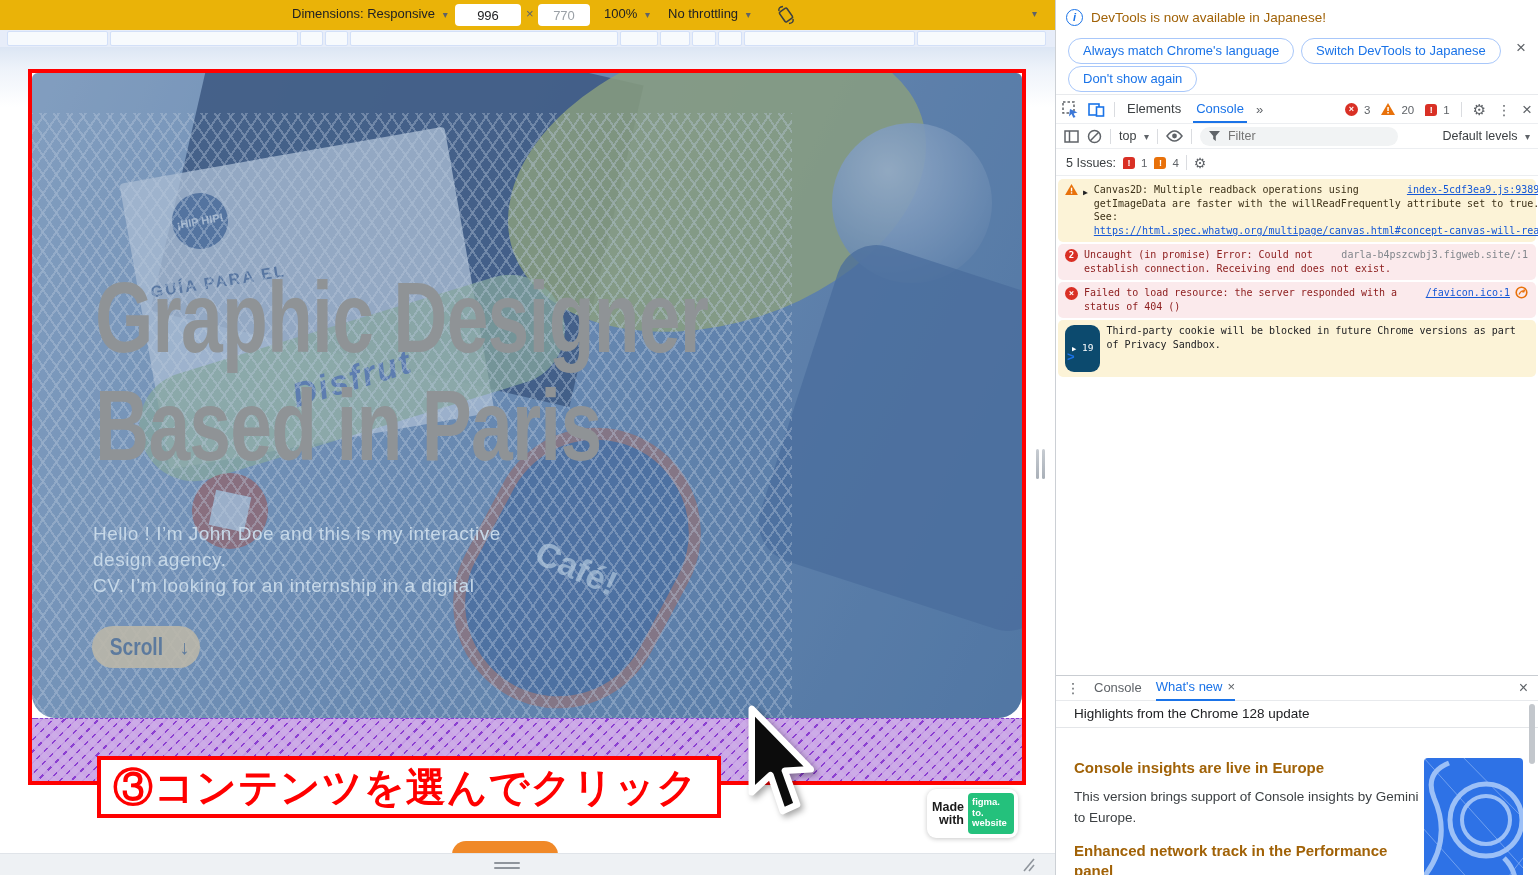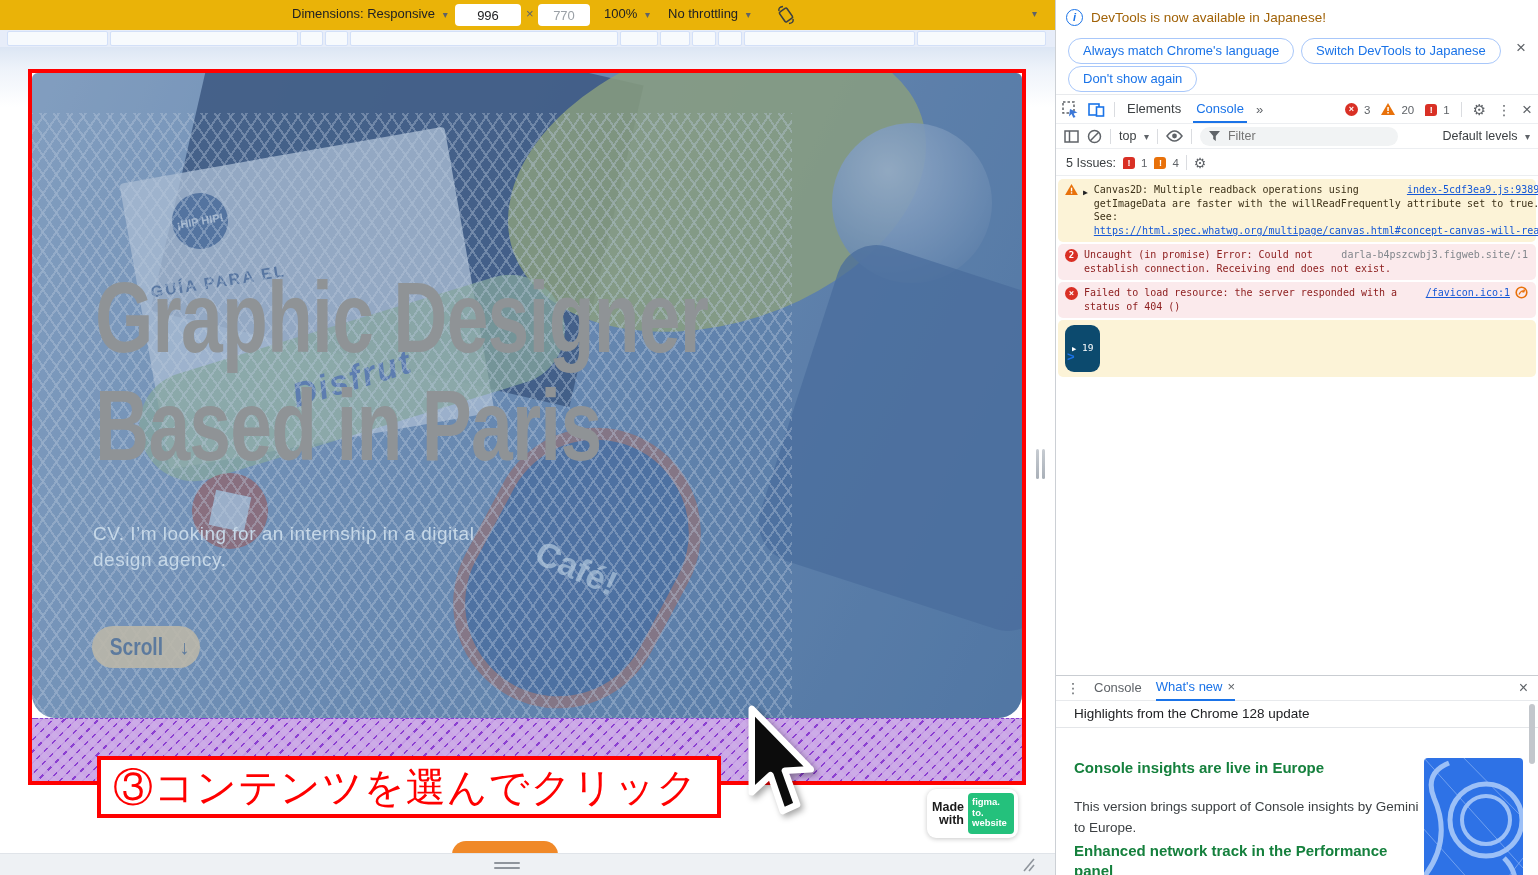--- a/index.html
+++ b/index.html
@@ -66,21 +66,21 @@
         repeating-linear-gradient(135deg, #8b3fd1 0 1.6px, rgba(0,0,0,0) 1.6px 8px),
         #cba6e6;
       border-top:1px dashed #8b3fd1; border-bottom:1px dashed #8b3fd1; }
 
   
   .red-outline { position:absolute; left:28px; top:22px; width:998px; height:716px; border:4px solid #ff0000; z-index:20; pointer-events:none; }
 
   
   .annotation { position:absolute; left:97px; top:709px; width:624px; height:62px; background:#ffffff; border:4px solid #ff0000;
                 z-index:40; display:flex; align-items:center; padding-left:12px; }
-  .annotation span { color:#ff0000; font-size:40px; font-weight:normal; letter-spacing:1px; line-height:1; }
+  .annotation span { color:#ff0000; font-size:40px; font-weight:bold; letter-spacing:1px; line-height:1; }
 
   
   .cursor { position:absolute; left:746px; top:656px; z-index:50; filter:drop-shadow(3px 3px 3px rgba(0,0,0,.35)); }
 
   
   .made-badge { position:absolute; left:927px; top:742px; width:91px; height:49px; background:#fff; border-radius:9px;
                 box-shadow:0 1px 5px rgba(0,0,0,.22); z-index:30; display:flex; align-items:center; }
   .made-left { width:40px; text-align:right; font-size:12.5px; font-weight:bold; color:#1b1b1b; line-height:13px; padding-right:3px; }
   .made-green { width:46px; height:41px; margin-left:1px; background:#24c17c; border-radius:4px; color:#fff;
                 font-size:9.5px; font-weight:bold; line-height:10.5px; padding:4px 0 0 4px; }
@@ -156,21 +156,21 @@
   .prompt { position:absolute; left:11px; top:349px; color:#1a73e8; font-weight:bold; font-size:13px; }
 
   .drawer { position:absolute; left:0; top:675px; width:100%; height:200px; border-top:1px solid #c9cdd2; background:#fff; }
   .drawer-tabs { height:25px; display:flex; align-items:center; gap:14px; padding:0 10px; border-bottom:1px solid #e8eaed; }
   .dtab { font-size:13px; color:#5f6368; height:25px; line-height:24px; cursor:pointer; display:flex; align-items:center; gap:5px; }
   .dtab.active { color:#1a73e8; border-bottom:2px solid #1a73e8; }
   .dtab .tiny-x { font-size:13px; color:#5f6368; }
   .drawer-close { margin-left:auto; font-size:16px; color:#5f6368; cursor:pointer; }
   .wn-header { height:27px; line-height:26px; padding-left:18px; font-size:13.5px; color:#202124; border-bottom:1px solid #e4e6e9; }
   .wn-content { position:relative; height:148px; }
-  .wn-h { position:absolute; left:18px; font-size:15px; font-weight:bold; color:#15803d; width:345px; line-height:20px; cursor:pointer; }
+  .wn-h { position:absolute; left:18px; font-size:15px; font-weight:bold; color:#a16207; width:345px; line-height:20px; cursor:pointer; }
   .wn-p { position:absolute; left:18px; font-size:13.5px; color:#3c4043; width:345px; line-height:21px; }
   .wn-thumb { position:absolute; right:15px; top:30px; width:99px; height:150px; border-radius:4px; overflow:hidden; background:#2e72e6; }
   .wn-scroll { position:absolute; right:3px; top:28px; width:6px; height:60px; background:#c3c7cc; border-radius:3px; }
 </style>
 </head>
 <body>
 
 <div id="root">
 
   <div class="device-toolbar">
@@ -232,22 +232,23 @@
         </div>
       <div class="ph ph-red-dot"></div>
       <div class="ph ph-mesh"></div>
       <div class="hero-overlay"></div>
 
       <div class="hero-title">
         <div>Graphic Designer</div>
         <div>Based in Paris</div>
       </div>
       <div class="hero-intro">
+        <div>Hello ! I’m John Doe and this is my interactive</div>
+        <div>design agency.</div>
         <div>CV. I’m looking for an internship in a digital</div>
-        <div>design agency.</div>
       </div>
       <button class="scroll-btn">
         <span class="lbl">Scroll</span>
         <span class="arr">↓</span>
       </button>
     </div>
 
     <div class="highlight-band"></div>
     <div class="red-outline"></div>
 
@@ -457,39 +458,43 @@
         </span>
       </div>
 
       <div class="msg warn" style="color:#202124">
         <span class="msg-icons">
           <span class="repeat-pill">
             <span style="font-size:7px">▶</span>
             <span>19</span>
           </span>
         </span>
+        <span class="msg-body">
+          <div>Third-party cookie will be blocked in future Chrome versions as part</div>
+          <div>of Privacy Sandbox.</div>
+        </span>
       </div>
     </div>
 
     <div class="prompt">&gt;</div>
 
     <div class="drawer">
       <div class="drawer-tabs">
         <span class="icon-btn kebab">⋮</span>
         <span class="dtab">Console</span>
         <span class="dtab active">
           <span>What's new</span>
           <span class="tiny-x">×</span>
         </span>
         <span class="drawer-close">×</span>
       </div>
       <div class="wn-header">Highlights from the Chrome 128 update</div>
       <div class="wn-content">
         <div class="wn-h" style="top:30px">Console insights are live in Europe</div>
-        <div class="wn-p" style="top:68px">This version brings support of Console insights by Gemini to Europe.</div>
+        <div class="wn-p" style="top:58px">This version brings support of Console insights by Gemini to Europe.</div>
         <div class="wn-h" style="top:113px">Enhanced network track in the Performance panel</div>
         <div class="wn-thumb">
           <svg width="99" height="150" viewBox="0 0 99 150">
             <g stroke="#9cc0f7" fill="none">
               <line x1="-10" y1="60" x2="70" y2="150" stroke-width="1" opacity=".6"></line>
               <line x1="0" y1="0" x2="99" y2="110" stroke-width="1" opacity=".6"></line>
               <line x1="30" y1="-10" x2="99" y2="60" stroke-width="1" opacity=".6"></line>
               <line x1="60" y1="150" x2="99" y2="100" stroke-width="1" opacity=".6"></line>
               <circle cx="62" cy="62" r="24" stroke-width="4"></circle>
               <circle cx="62" cy="62" r="36" stroke-width="5"></circle>

